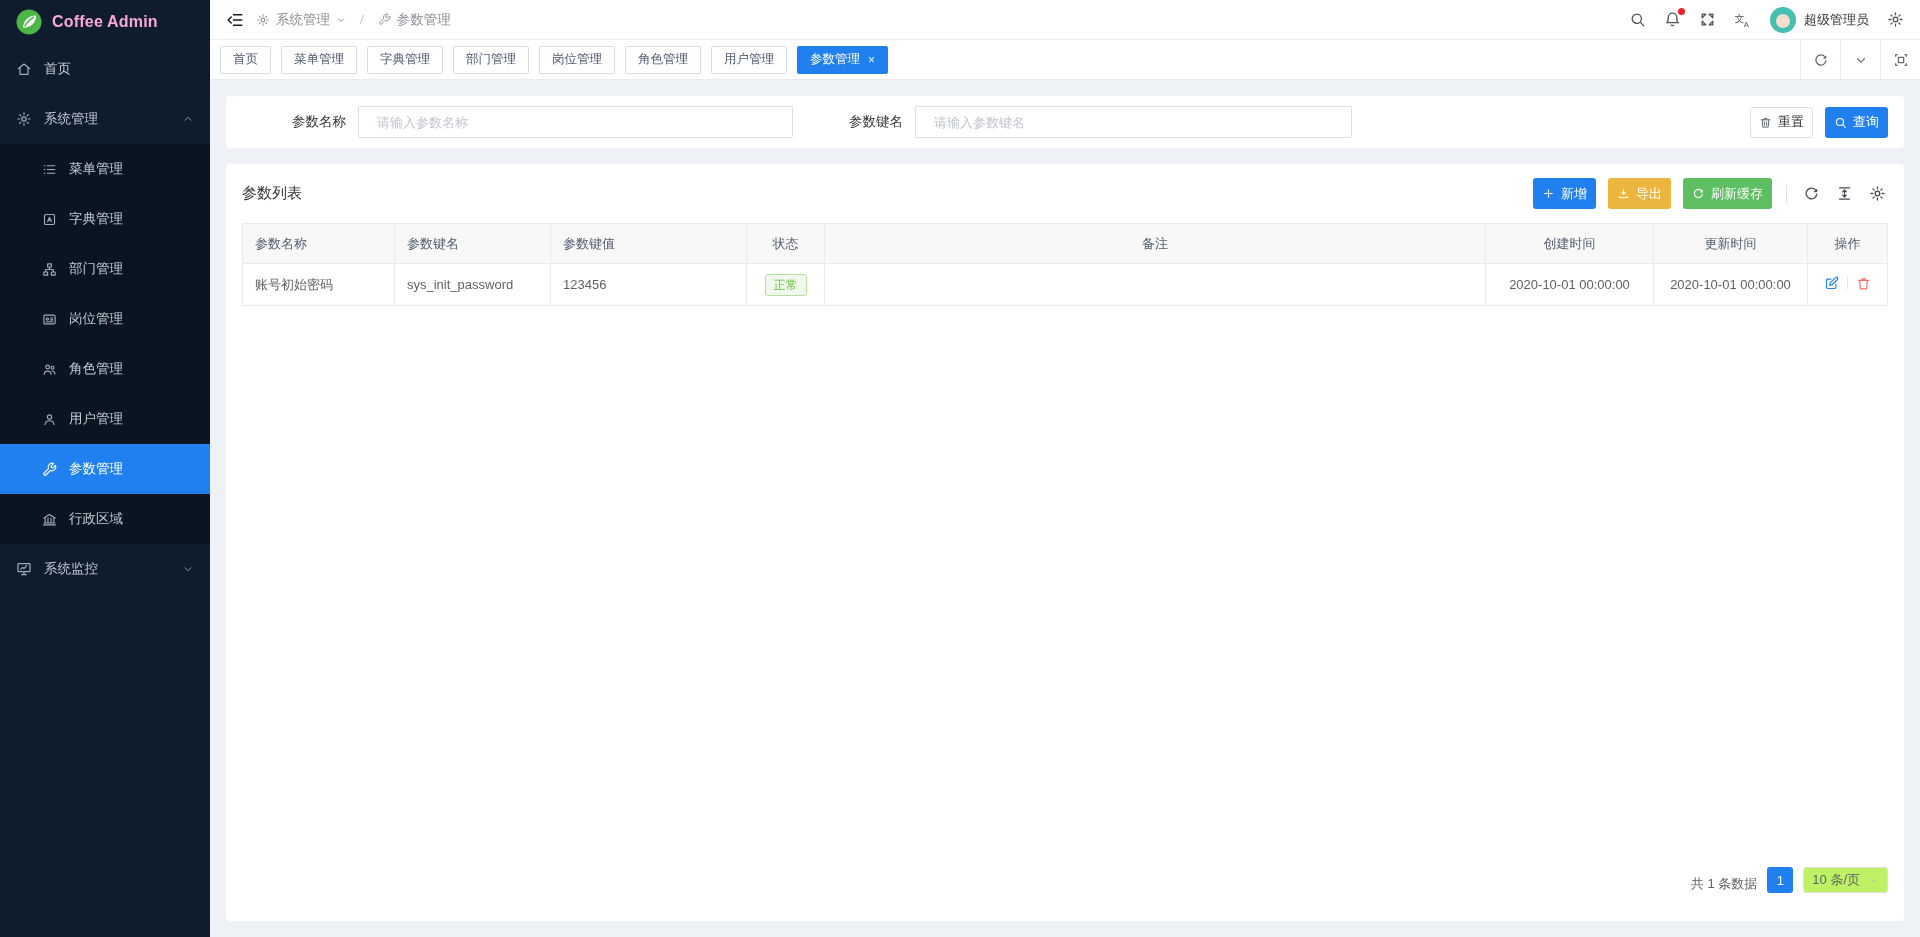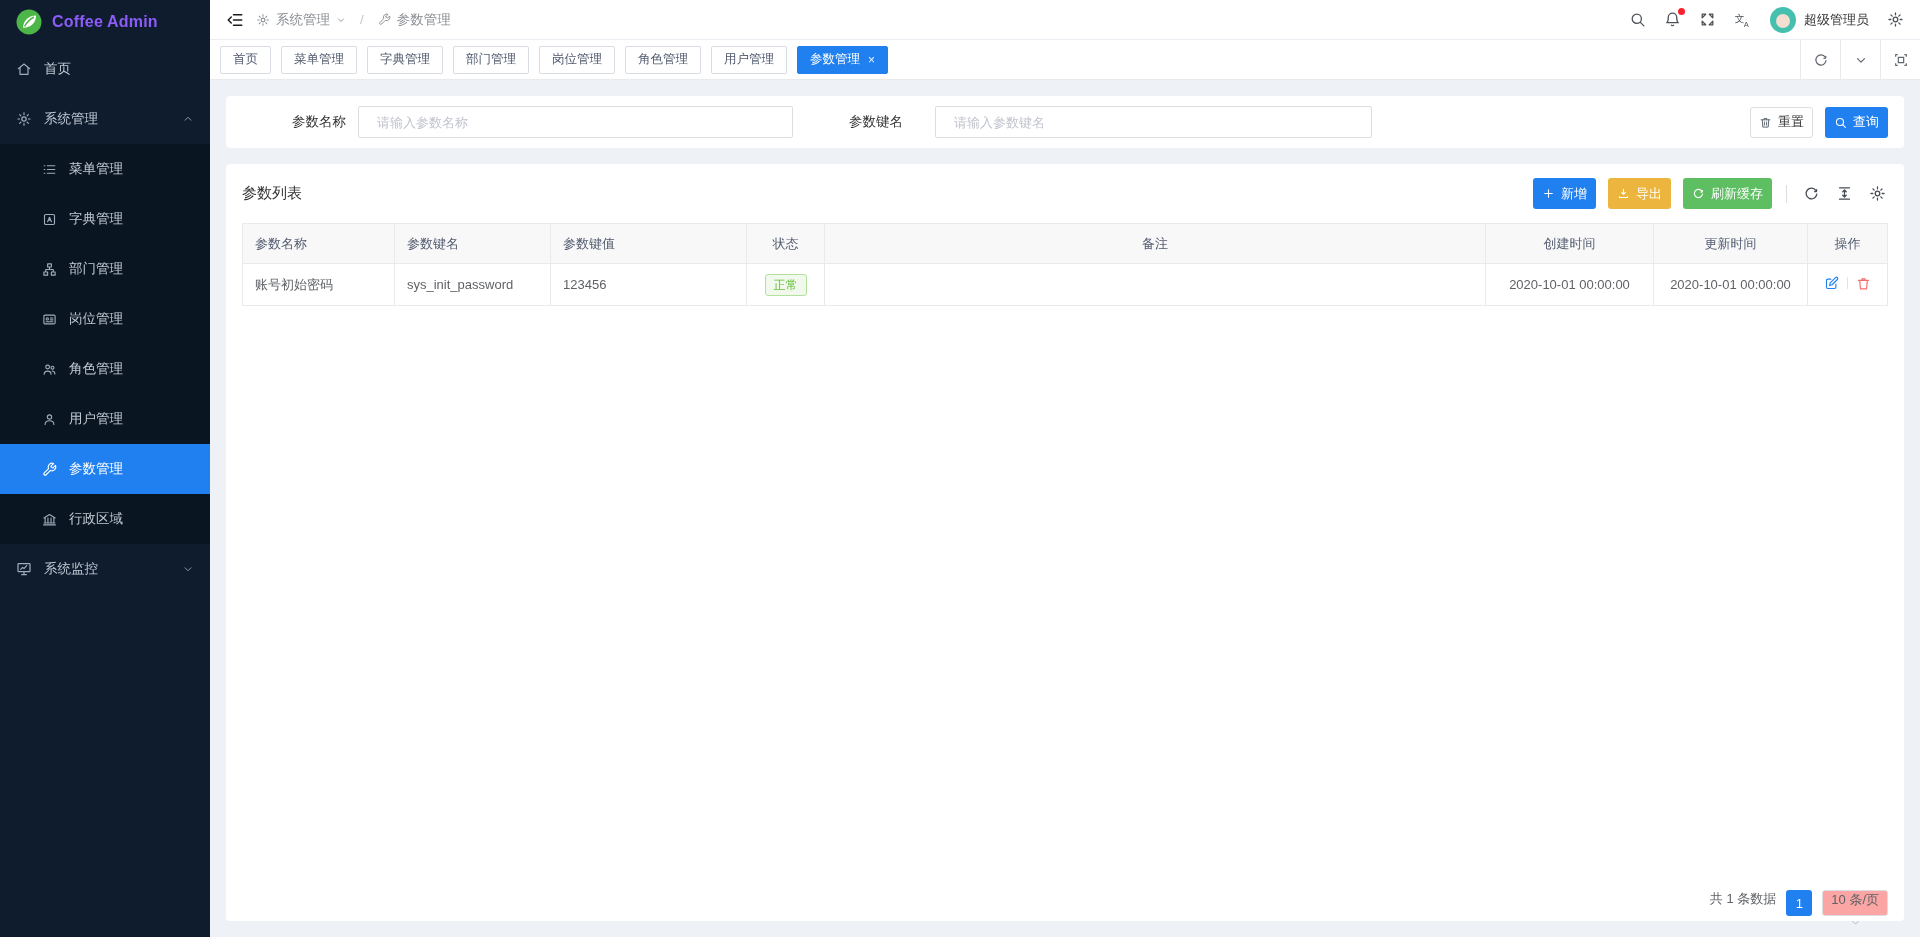--- a/index.html
+++ b/index.html
@@ -9,21 +9,21 @@
     font-family:"Liberation Sans","DejaVu Sans",sans-serif;
     background:#eef1f5;
     color:#333;
   }
   svg { display:block; }
   .icon { display:inline-flex; align-items:center; justify-content:center; flex-shrink:0; }
 
   
   .sidebar { width:210px; height:100%; background:#0e1c2e; color:#bfc8d2; display:flex; flex-direction:column; flex-shrink:0; }
   .logo { height:44px; display:flex; align-items:center; gap:10px; padding:0 16px; flex-shrink:0; }
-  .logo-title { color:#8b5cf6; font-weight:bold; font-size:16px; letter-spacing:.2px; }
+  .logo-title { color:#f9a8d4; font-weight:bold; font-size:16px; letter-spacing:.2px; }
   .menu { flex:1; overflow:hidden; }
   .menu-item { height:50px; display:flex; align-items:center; gap:12px; padding:0 16px; font-size:13.5px; cursor:pointer; color:#c2cad3; }
   .menu-item .mi-icon { color:#9fadba; }
   .menu-item .chev { margin-left:auto; color:#8b98a5; }
   .submenu { background:#0a1522; }
   .submenu .menu-item { padding-left:42px; }
   .menu-item.active { background:#2080f0; color:#fff; }
   .menu-item.active .mi-icon { color:#fff; }
 
   
@@ -54,21 +54,21 @@
   
   .content { flex:1; padding:16px; display:flex; flex-direction:column; min-height:0;border-radius:22px; }
 
   .search-card { background:#fff; border-radius:4px; height:52px; display:flex; align-items:center; padding:0 16px; flex-shrink:0; }
   .field-label { font-size:13.5px; color:#333; margin-right:12px; white-space:nowrap; }
   .fl-1 { margin-left:50px; }
   .fl-2 { margin-left:56px; }
   .text-input { height:32px; border:1px solid #dcdee2; border-radius:2px; padding:0 18px; font-size:13px; color:#333; outline:none; font-family:inherit; }
   .text-input::placeholder { color:#c0c4cc; }
   .in-1 { width:435px; }
-  .in-2 { width:437px;margin-left:20px; }
+  .in-2 { width:437px; }
   .search-actions { margin-left:auto; display:flex; align-items:center; gap:12px; }
   .btn { height:31px; display:inline-flex; align-items:center; justify-content:center; gap:6px; border-radius:3px; font-size:13px; cursor:pointer; border:1px solid transparent; padding:0 8px; white-space:nowrap; font-family:inherit; }
   .btn-plain { background:#fff; border-color:#dcdee2; color:#333; }
   .btn-plain .icon { color:#5f6670; }
   .btn-primary { background:#2080f0; color:#fff; }
   .btn-warning { background:#ecb53e; color:#fff; }
   .btn-success { background:#5dbe62; color:#fff; }
 
   .table-card { margin-top:16px; flex:1; background:#fff; border-radius:4px; padding:14px 16px; display:flex; flex-direction:column; position:relative; min-height:0; }
   .card-header { display:flex; align-items:center; margin-bottom:14px; flex-shrink:0; }
@@ -82,23 +82,23 @@
   .data-table th { background:#f8f8f9; color:#515a6e; }
   .data-table td { height:42px; }
   .al { text-align:left; }
   .ac { text-align:center; }
   .tag-success { display:inline-block; padding:2px 8px; font-size:12px; line-height:16px; color:#67c23a; background:#f0f9eb; border:1px solid #b3e19d; border-radius:3px; }
   .row-actions { display:inline-flex; align-items:center; gap:8px; }
   .act-edit { color:#2080f0; cursor:pointer; }
   .act-del { color:#f56c6c; cursor:pointer; }
   .act-sep { width:1px; height:12px; background:#e0e3e8; }
 
-  .pagination { position:absolute; right:16px; bottom:5px; display:flex; align-items:flex-start; gap:10px; font-size:13px; color:#606266; }
+  .pagination { position:absolute; right:16px; bottom:28px; display:flex; align-items:flex-end; gap:10px; font-size:13px; color:#606266; }
   .page-num { width:26px; height:26px; border-radius:3px; background:#2080f0; color:#fff; display:flex; align-items:center; justify-content:center; font-size:13px; cursor:pointer; }
-  .page-size { height:26px; border:1px solid #dcdee2; border-radius:3px; padding:0 8px; display:flex; align-items:center; gap:8px; color:#606266; cursor:pointer; background:#fca5a5;flex-direction:column; }
+  .page-size { height:26px; border:1px solid #dcdee2; border-radius:3px; padding:0 8px; display:flex; align-items:center; gap:8px; color:#606266; cursor:pointer; background:#bef264; }
   .page-size .icon { color:#b0b5bd; }
 </style>
 </head>
 <body>
 
 <aside class="sidebar">
   <div class="logo">
     <span class="icon">
       <svg width="26" height="26" viewBox="0 0 26 26">
         <circle cx="13" cy="13" r="12.5" fill="#4db648"></circle>

